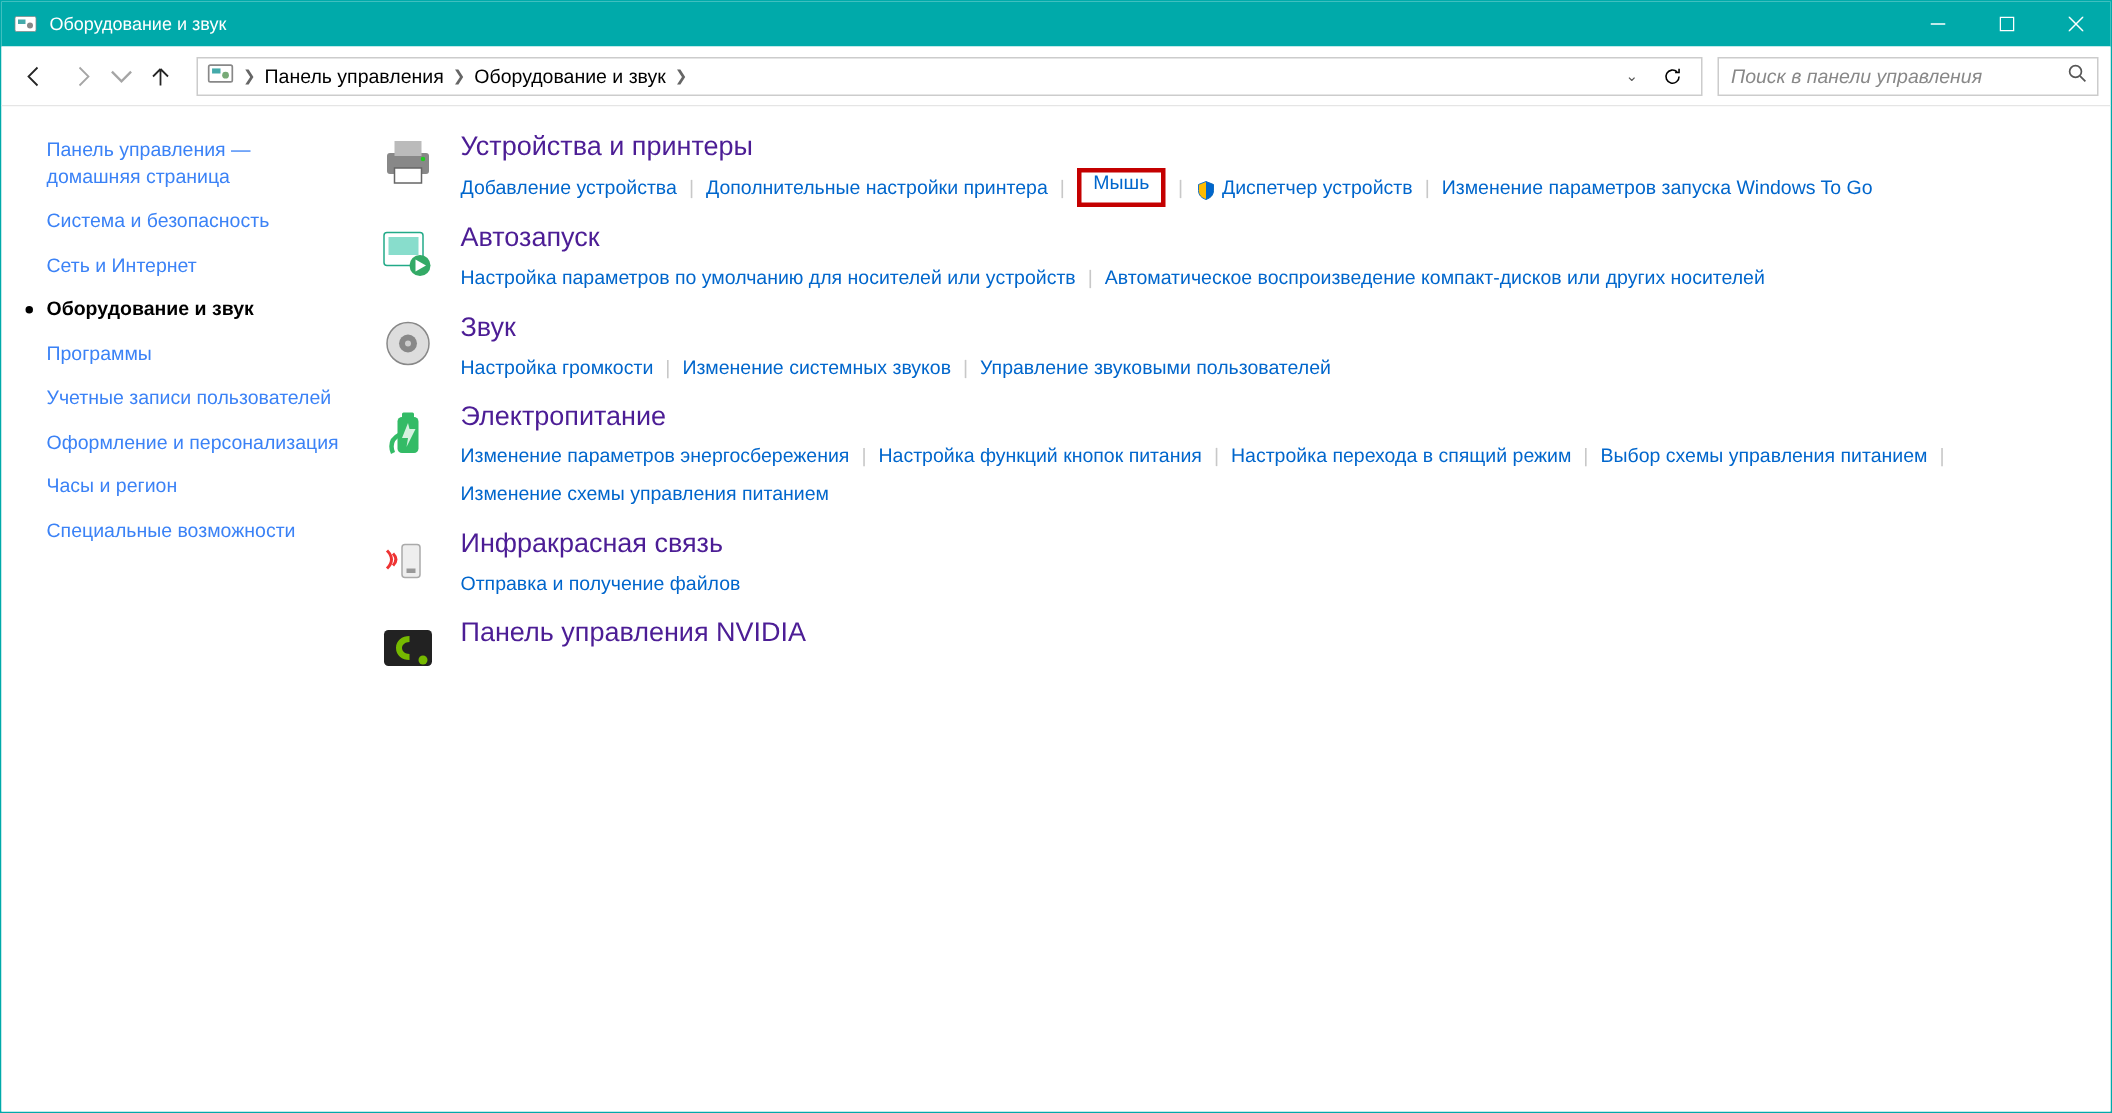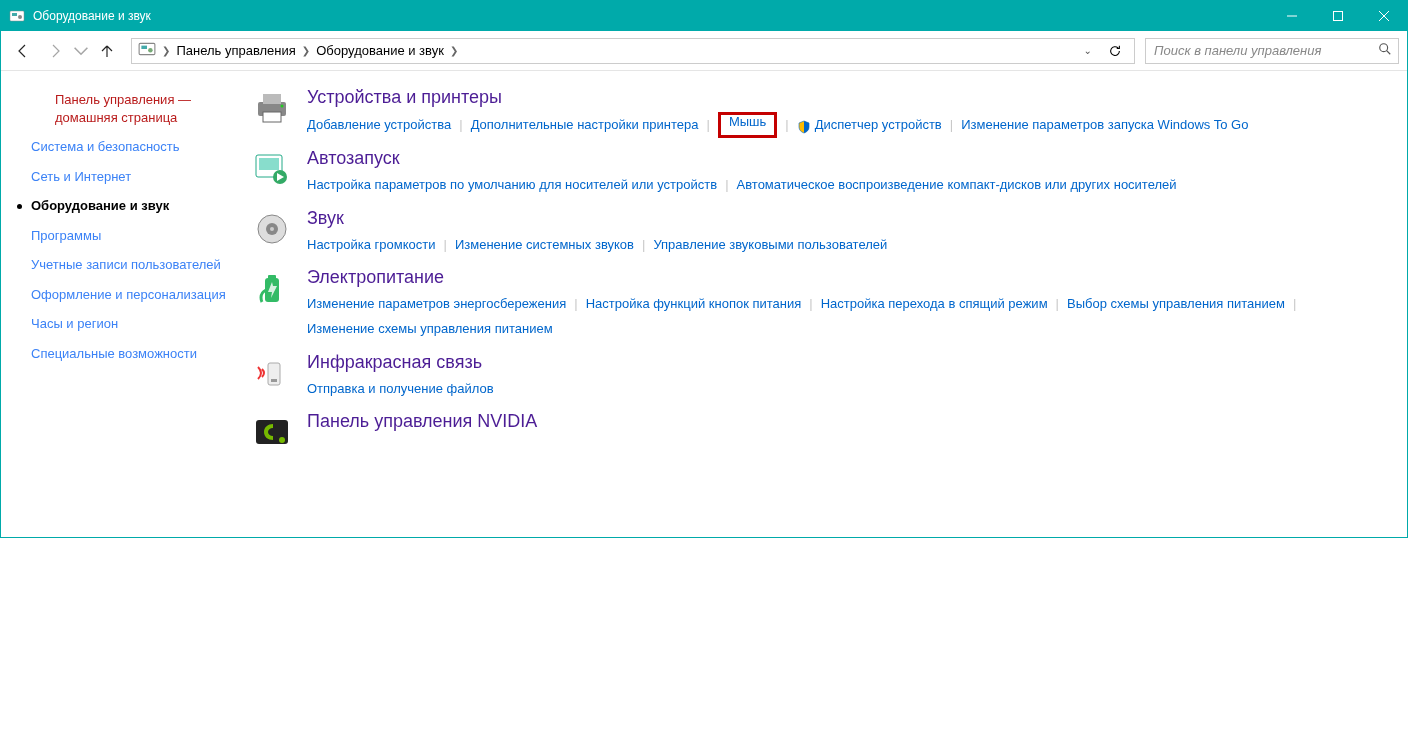--- a/index.html
+++ b/index.html
@@ -1,17 +1,17 @@
 <!DOCTYPE html>
 <html><head>
 <meta charset="utf-8">
 <style>
   * { box-sizing: border-box; }
   html, body { margin:0; padding:0; font-family: "Segoe UI", Tahoma, sans-serif; font-size:13px; color:#000; }
-  .window { width:1408px; height:538px; border:1px solid #00aaaa; background:#fff; display:flex; flex-direction:column; position:relative; }
+  .window { width:1408px; height:742px; border:1px solid #00aaaa; background:#fff; display:flex; flex-direction:column; position:relative; }
   .titlebar { height:30px; background:#00aaaa; display:flex; align-items:center; justify-content:space-between; color:#fff; }
   .titlebar-left { display:flex; align-items:center; gap:8px; padding-left:8px; }
   .titlebar-title { font-size:12px; }
   .titlebar-icon { width:16px; height:16px; }
   .win-controls { display:flex; height:100%; }
   .win-btn { width:46px; height:100%; display:flex; align-items:center; justify-content:center; color:#fff; }
   .win-btn svg { width:10px; height:10px; }
   .navbar { height:40px; display:flex; align-items:center; padding:0 8px; gap:4px; border-bottom:1px solid #e5e5e5; background:#fff; }
   .nav-arrow { width:28px; height:28px; display:flex; align-items:center; justify-content:center; color:#000; opacity:0.85; }
   .nav-arrow.disabled { opacity:0.35; }
@@ -25,21 +25,21 @@
   .refresh { width:26px; height:24px; display:flex; align-items:center; justify-content:center; }
   .refresh svg { width:14px; height:14px; }
   .search { width:254px; height:26px; border:1px solid #ccc; display:flex; align-items:center; padding:0 6px; color:#777; }
   .search input { border:none; outline:none; flex:1; font-size:13px; color:#333; background:transparent; }
   .search input::placeholder { color:#888; font-style:italic; }
   .search-glyph { color:#555; }
   .search-glyph svg { width:14px; height:14px; }
   .body { flex:1; display:flex; overflow:hidden; background:#fff; }
   .sidebar { width:240px; padding:20px 10px 10px 30px; font-size:13px; }
   .sidebar a { display:block; color:#3b82f6; text-decoration:none; margin-bottom:12px; line-height:1.35; }
-  .sidebar a.home { color:#b91c1c;margin-left:24px; }
+  .sidebar a.home { color:#3b82f6; }
   .sidebar a.current { color:#000; font-weight:600; position:relative; }
   .sidebar a.current::before { content:""; position:absolute; left:-14px; top:7px; width:5px; height:5px; border-radius:50%; background:#000; }
   .content { flex:1; padding:16px 24px 16px 10px; overflow:auto; }
   .cat { display:flex; gap:14px; margin-bottom:10px; }
   .cat-icon { width:42px; height:42px; flex:0 0 42px; display:flex; align-items:center; justify-content:center; }
   .cat-icon svg { width:40px; height:40px; }
   .cat-body { flex:1; }
   .cat-title { color:#4c1d95; font-size:18px; margin:0 0 4px 0; font-weight:400; }
   .cat-links { display:flex; flex-wrap:wrap; gap:0; align-items:center; line-height:1.9; }
   .cat-links a { color:#0066cc; text-decoration:none; font-size:13px; display:inline-flex; align-items:center; gap:4px; }

